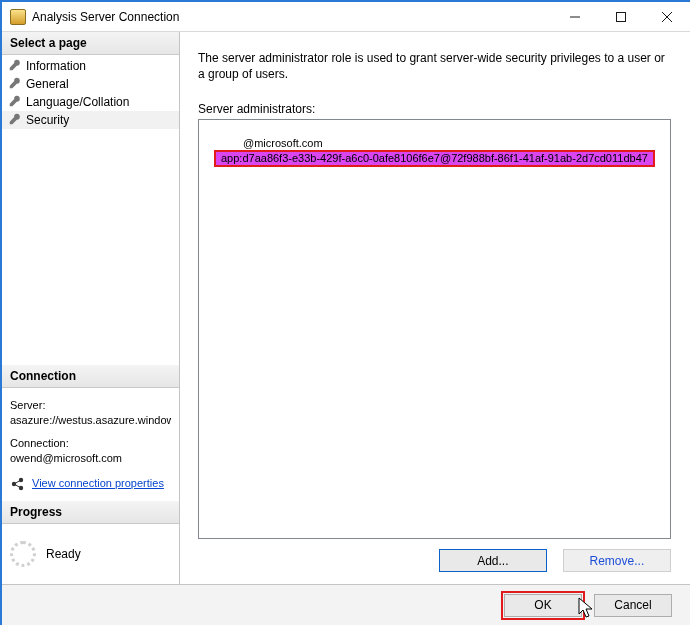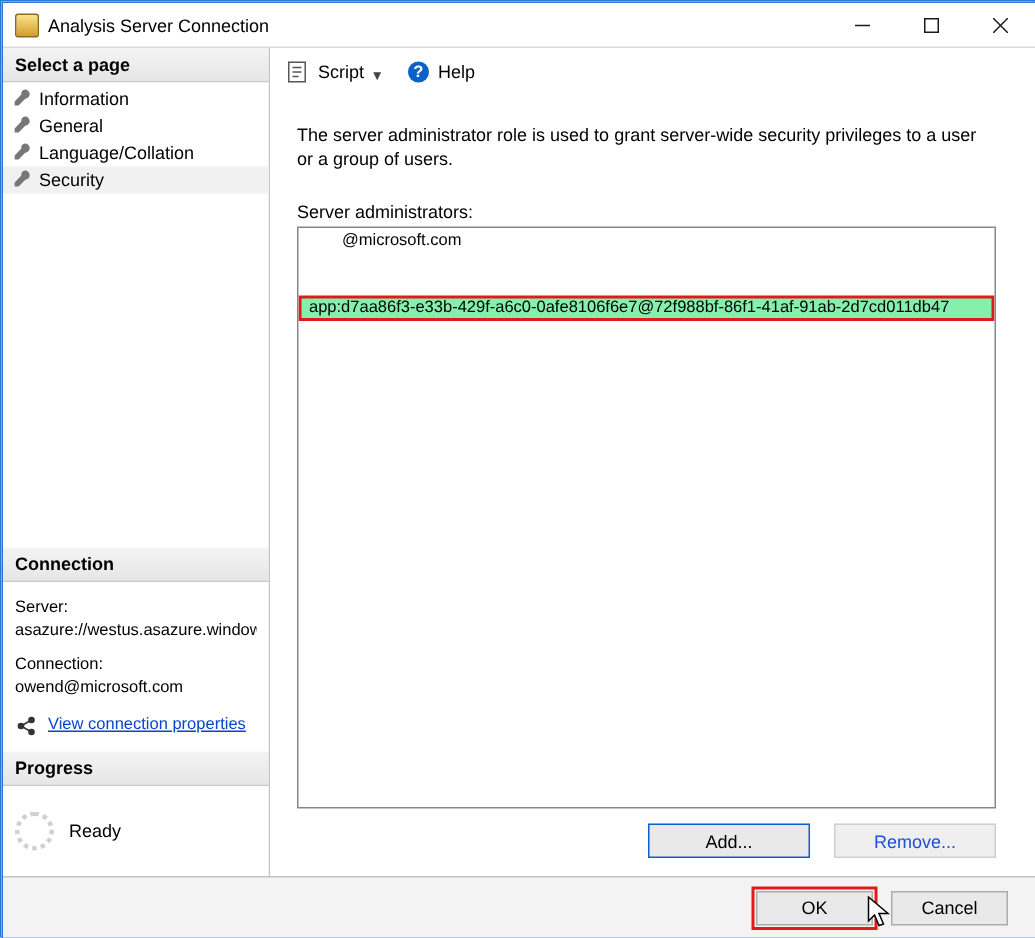--- a/index.html
+++ b/index.html
@@ -134,32 +134,31 @@
     padding: 18px 26px 6px 18px;
     display:flex;
     flex-direction:column;
   }
   .desc { margin-bottom:20px; line-height:16px; }
   .list-label { margin-bottom:3px; }
   .admin-list {
     flex:1;
     border:1px solid #828790;
     background:#fff;
-    padding:1px;
+    padding:16px;
     overflow:hidden;
     position:relative;
     font-size:11px;
   }
   .admin-row { padding:0 6px; line-height:15px; white-space:nowrap; }
   .admin-row.indent { padding-left:28px; }
   .admin-row.highlight-red {
     outline:2px solid #e11b1b;
     outline-offset:-1px;
-    background:#86efac;
-    margin-top:30px;
+    background:#d946ef;
   }
   .btn-row {
     display:flex;
     justify-content:flex-end;
     gap:16px;
     margin-top:10px;
     margin-bottom:6px;
   }
   button.std {
     min-width:108px;
@@ -275,35 +274,20 @@
     </div>
 
     <div class="panel-hdr">Progress</div>
     <div class="progress-body">
       <div class="spinner"></div>
       <div>Ready</div>
     </div>
   </div>
 
   <div class="right-col">
-    <div class="toolbar">
-      <svg width="16" height="16">
-        <rect x="2.5" y="1.5" width="11" height="13" fill="#fff" stroke="#555"></rect>
-        <line x1="5" y1="5" x2="11" y2="5" stroke="#555"></line>
-        <line x1="5" y1="8" x2="11" y2="8" stroke="#555"></line>
-        <line x1="5" y1="11" x2="9" y2="11" stroke="#555"></line>
-      </svg>
-      <span>
-        <span>Script</span>
-        <span class="drop">▼</span>
-      </span>
-      <span style="width:4px;"></span>
-      <span class="help-ico">?</span>
-      <span>Help</span>
-    </div>
 
     <div class="content">
       <div class="desc">The server administrator role is used to grant server-wide security privileges to a user or a group of users.</div>
       <div class="list-label">Server administrators:</div>
       <div class="admin-list" id="admin-list">
           <div class="admin-row indent">@microsoft.com</div>
           <div class="admin-row highlight-red">app:d7aa86f3-e33b-429f-a6c0-0afe8106f6e7@72f988bf-86f1-41af-91ab-2d7cd011db47</div>
         </div>
       <div class="btn-row">
         <button class="std primary">Add...</button>

